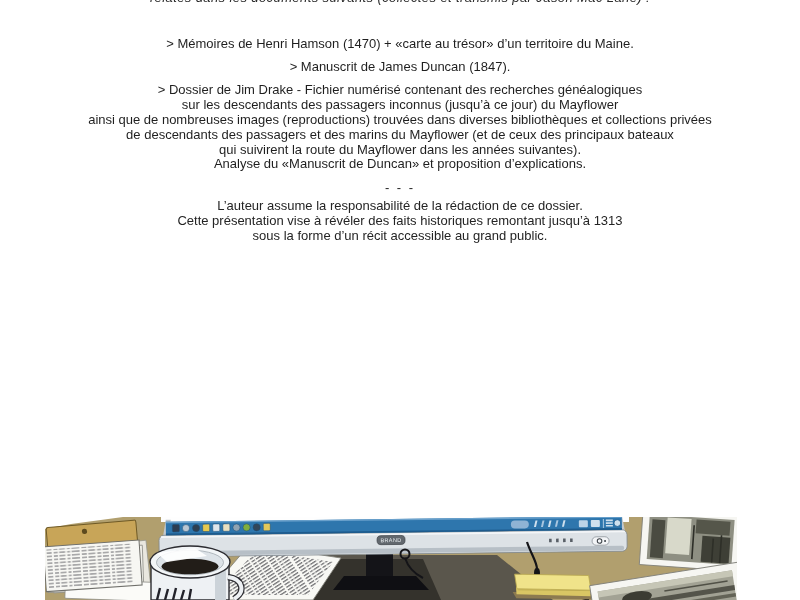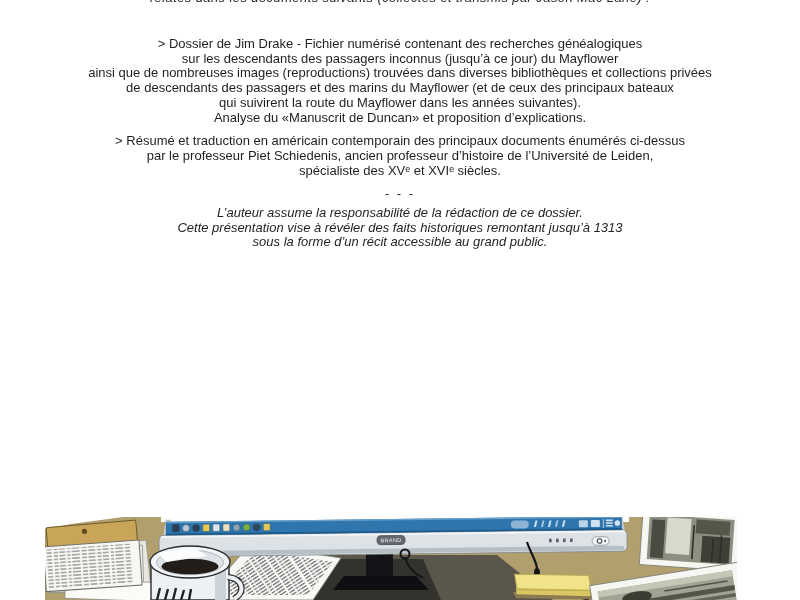--- a/index.html
+++ b/index.html
@@ -8,34 +8,35 @@
     background:#ffffff;color:#1f1f1f;
     font-family:"Liberation Sans", sans-serif;
   }
   .text-col{
     position:absolute;top:-9px;left:0;width:800px;
     text-align:center;font-size:13px;line-height:14.8px;
   }
   .intro{font-style:italic;margin:0 0 31px;letter-spacing:.4px;color:#2a2a2a}
   .doc-item{margin:8.5px 0}
   .sep{margin:5px 0 2px;letter-spacing:2px}
-  .footer-note{font-style:italic;margin:4px 0 0;color:#242424}
+  .footer-note{margin:4px 0 0;color:#242424}
   .illus{position:absolute;left:45px;top:517px;width:692px;height:83px}
   svg{display:block}
 </style>
 </head>
 <body>
 
 <div class="page">
 
   <div class="text-col">
     <p class="intro">relatés dans les documents suivants (collectés et transmis par Jason Mac Lane) :</p>
     <div id="doc-list">
+        <p class="doc-item">&gt; Mémoires de Henri Hamson (1470) + «carte au trésor» d’un territoire du Maine.</p>
+        <p class="doc-item">&gt; Manuscrit de James Duncan (1847).</p>
         <p class="doc-item">&gt; Dossier de Jim Drake - Fichier numérisé contenant des recherches généalogiques<br>sur les descendants des passagers inconnus (jusqu’à ce jour) du Mayflower<br>ainsi que de nombreuses images (reproductions) trouvées dans diverses bibliothèques et collections privées<br>de descendants des passagers et des marins du Mayflower (et de ceux des principaux bateaux<br>qui suivirent la route du Mayflower dans les années suivantes).<br>Analyse du «Manuscrit de Duncan» et proposition d’explications.</p>
-        <p class="doc-item">&gt; Résumé et traduction en américain contemporain des principaux documents énumérés ci-dessus<br>par le professeur Piet Schiedenis, ancien professeur d’histoire de l’Université de Leiden,<br>spécialiste des XVᵉ et XVIᵉ siècles.</p>
       </div>
     <p class="sep">- - -</p>
     <p class="footer-note">L’auteur assume la responsabilité de la rédaction de ce dossier.<br>Cette présentation vise à révéler des faits historiques remontant jusqu’à 1313<br>sous la forme d’un récit accessible au grand public.</p>
   </div>
 
   <div class="illus">
     <svg width="692" height="83" viewBox="0 0 692 83">
       <defs>
         <pattern id="hl" width="92" height="3.4" patternUnits="userSpaceOnUse">
           <path d="M1 1.7 H88" stroke="#5a5a60" stroke-width="0.9" fill="none" stroke-dasharray="7 2 4 1.5 6 2 3 1.5 8 2 5 1.5"></path>

